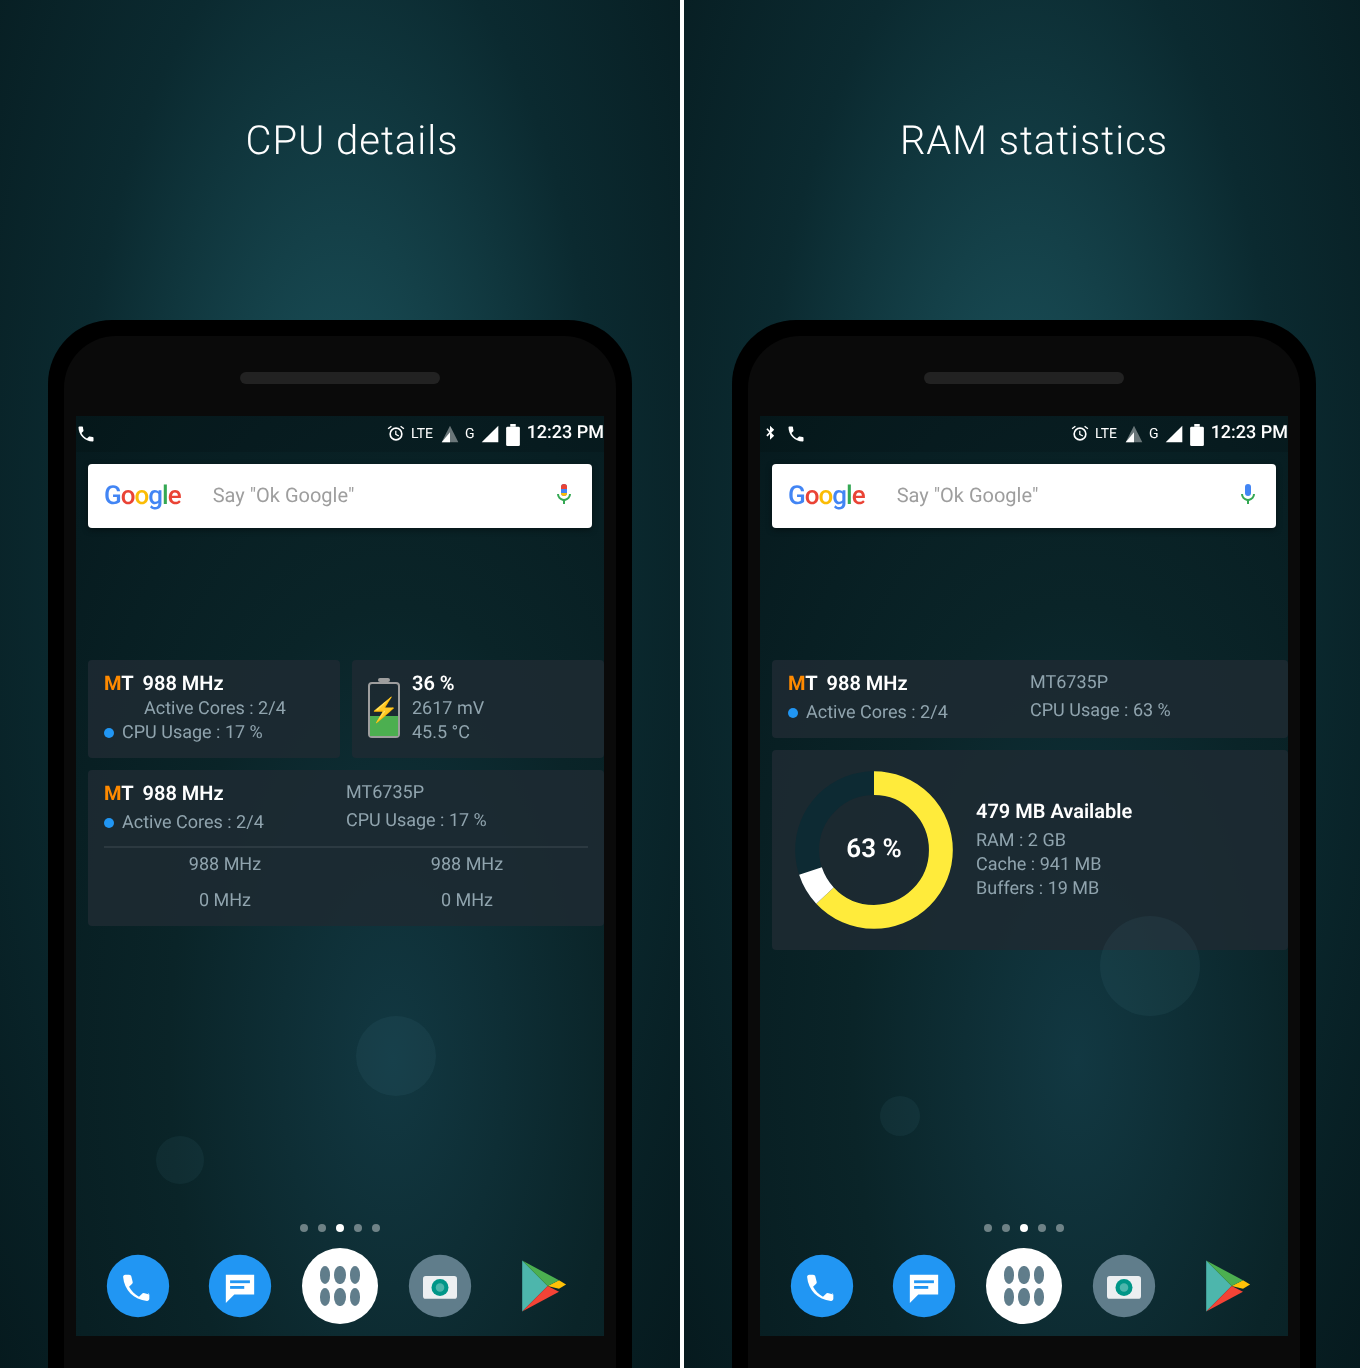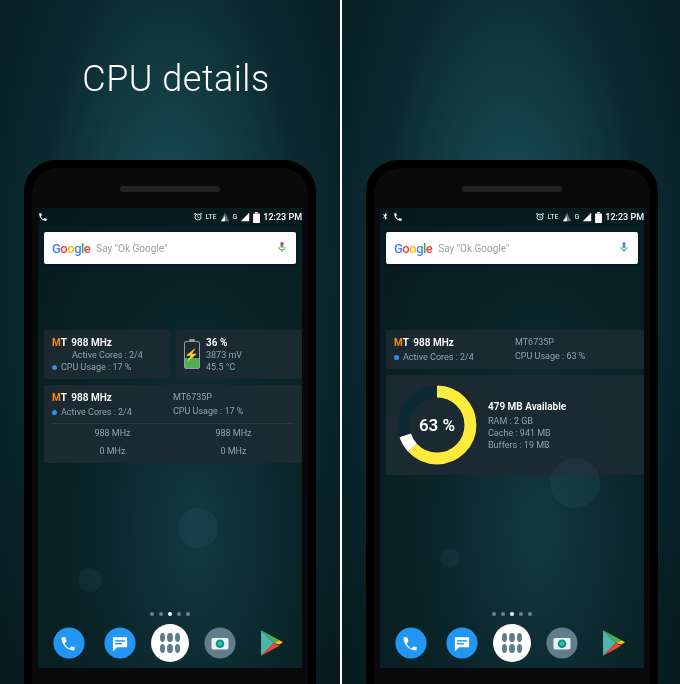--- a/index.html
+++ b/index.html
@@ -18,21 +18,21 @@
   }
   .panel {
     width: 340px;
     height: 684px;
     position: relative;
     background: radial-gradient(ellipse at 50% 40%, #1d5660 0%, #0b2a30 55%, #061a1e 100%);
   }
   .panel + .panel { border-left: 2px solid #fff; }
   .title {
     color: #fff;
-    font-size: 36px;
+    font-size: 20px;
     font-weight: 300;
     text-align: center;
     margin-top: 58px;
     letter-spacing: 0.5px;
     padding-left: 12px;
   }
   
   .phone {
     position: absolute;
     left: 24px;
@@ -84,21 +84,21 @@
   .sb-time { font-weight: 500; }
   
   .gbar {
     margin: 6px 6px 0 6px;
     background: #fff;
     height: 32px;
     border-radius: 2px;
     display: flex;
     align-items: center;
     padding: 0 8px;
-    gap: 6px;
+    gap: 16px;
     box-shadow: 0 1px 3px rgba(0,0,0,.4);
   }
   .google-logo { font-size: 13px; font-weight: 500; letter-spacing: -0.5px; }
   .google-logo span:nth-child(1){color:#4285F4}
   .google-logo span:nth-child(2){color:#EA4335}
   .google-logo span:nth-child(3){color:#FBBC05}
   .google-logo span:nth-child(4){color:#4285F4}
   .google-logo span:nth-child(5){color:#34A853}
   .google-logo span:nth-child(6){color:#EA4335}
   .g-placeholder { color:#9e9e9e; font-size:10px; flex:1; }
@@ -127,21 +127,21 @@
   .batt-ico { width:16px; height:28px; border:1px solid #9e9e9e; border-radius:2px; position:relative; margin-right:6px;}
   .batt-ico::before{content:"";position:absolute;top:-3px;left:4px;width:6px;height:2px;background:#9e9e9e;border-radius:1px;}
   .batt-fill{position:absolute;bottom:0;left:0;right:0;height:36%;background:#4caf50;}
   .batt-bolt{position:absolute;top:50%;left:50%;transform:translate(-50%,-50%);color:#4caf50;font-size:12px;line-height:1;}
   .cores-grid{ display:flex; margin-top:6px; border-top:1px solid rgba(255,255,255,.08); padding-top:4px;}
   .cores-grid div{flex:1;text-align:center;}
   
   .donut-row{ display:flex; align-items:center; gap:8px;}
   .donut{ width:86px; height:86px; position:relative;}
   .donut svg{ transform: rotate(-90deg); }
-  .donut .pct{ position:absolute; top:50%; left:50%; transform:translate(-50%,-50%); color:#fff; font-size:17px; font-weight:600;}
+  .donut .pct{ position:absolute; top:50%; left:50%; transform:translate(-50%,-50%); color:#fff; font-size:13px; font-weight:600;}
   
   .dots { position:absolute; bottom:52px; left:0; right:0; display:flex; justify-content:center; gap:5px;}
   .dots span{ width:4px;height:4px;border-radius:50%;background:rgba(255,255,255,.4);}
   .dots span.on{ background:#fff;}
   .dock{ position:absolute; bottom:6px; left:0; right:0; display:flex; justify-content:space-around; align-items:center; padding:0 6px;}
   .app{ width:38px;height:38px;border-radius:50%; display:flex;align-items:center;justify-content:center; }
   .app-drawer{ background:#fff; }
   .drawer-grid{ width:20px;height:20px; display:grid; grid-template-columns:repeat(3,1fr); grid-template-rows:repeat(2,1fr); gap:2px;}
   .drawer-grid i{ background:#607d8b; border-radius:50%; }
   .app svg{ width:34px;height:34px; }
@@ -217,21 +217,21 @@
                 <div class="line dim" style="padding-left:20px">Active Cores : 2/4</div>
                 <div class="line dim" style="padding-left:0"><span class="dot"></span><span>CPU Usage : 17 %</span></div>
               </div>
               <div class="card" style="display:flex;align-items:center">
                 <div class="batt-ico">
                     <div class="batt-fill"></div>
                     <div class="batt-bolt">⚡</div>
                   </div>
                 <div>
                   <div class="bold">36 %</div>
-                  <div class="line dim">3873 mV</div>
+                  <div class="line dim">2617 mV</div>
                   <div class="line dim">45.5 °C</div>
                 </div>
               </div>
             </div>
 
             <div class="card">
               <div class="split">
                 <div>
                   <span class="mt-logo"><span class="m">M</span><span class="t">T</span></span>&nbsp;&nbsp;<span class="bold">988 MHz</span>
                   <div class="line dim" style="padding-left:0;margin-top:4px"><span class="dot"></span><span>Active Cores : 2/4</span></div>
@@ -302,20 +302,21 @@
                 </svg>
               </div>
           </div>
 
         </div>
       </div>
     </div>
   </div>
 
   <div class="panel">
+    <div class="title">RAM statistics</div>
 
     <div class="phone">
       <div class="bezel">
         <div class="speaker"></div>
         <div class="screen">
 
           <div class="bokeh" style="width:50px;height:50px;left:170px;top:250px"></div>
           <div class="bokeh" style="width:20px;height:20px;left:60px;top:340px"></div>
 
           <div class="statusbar">

